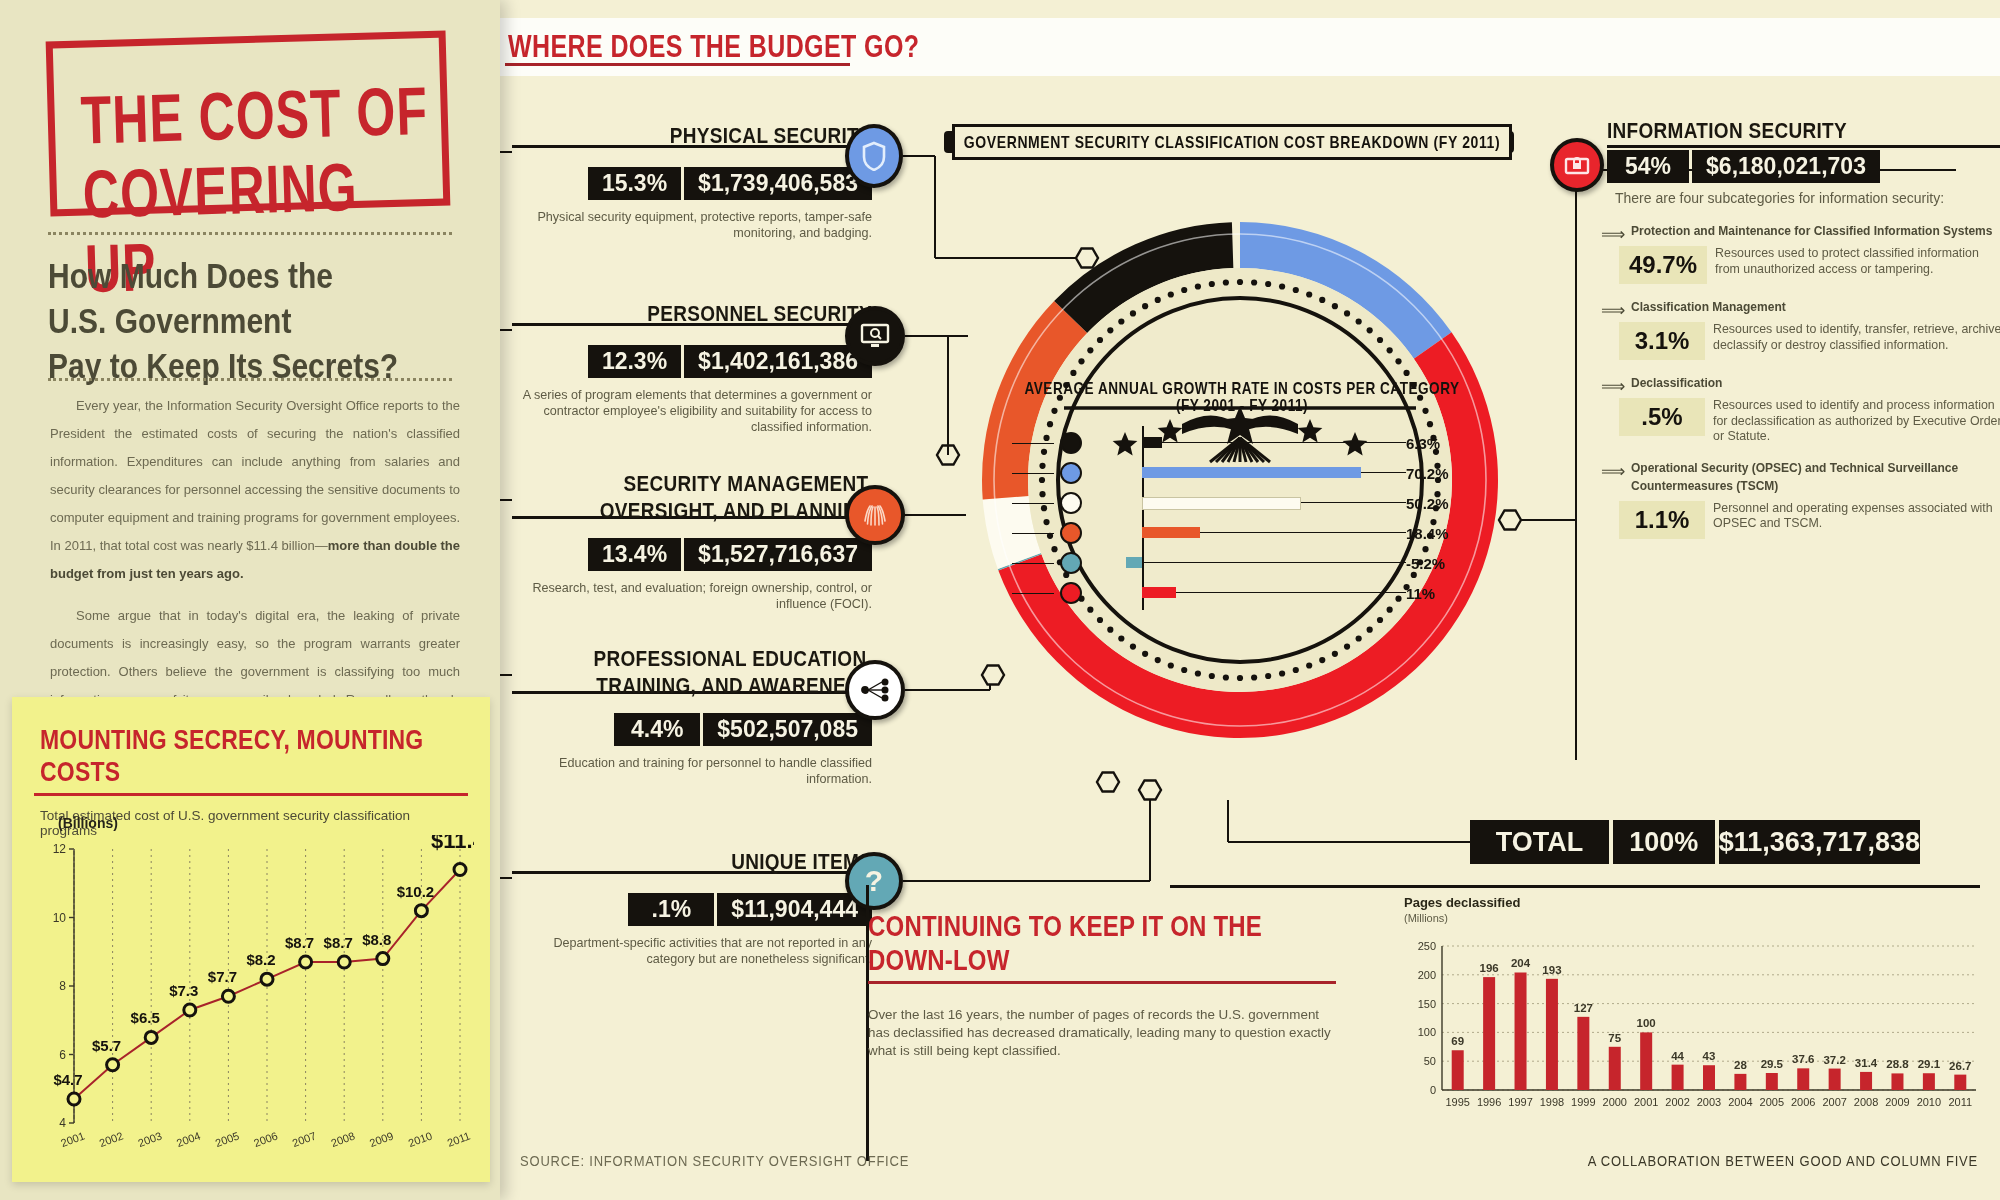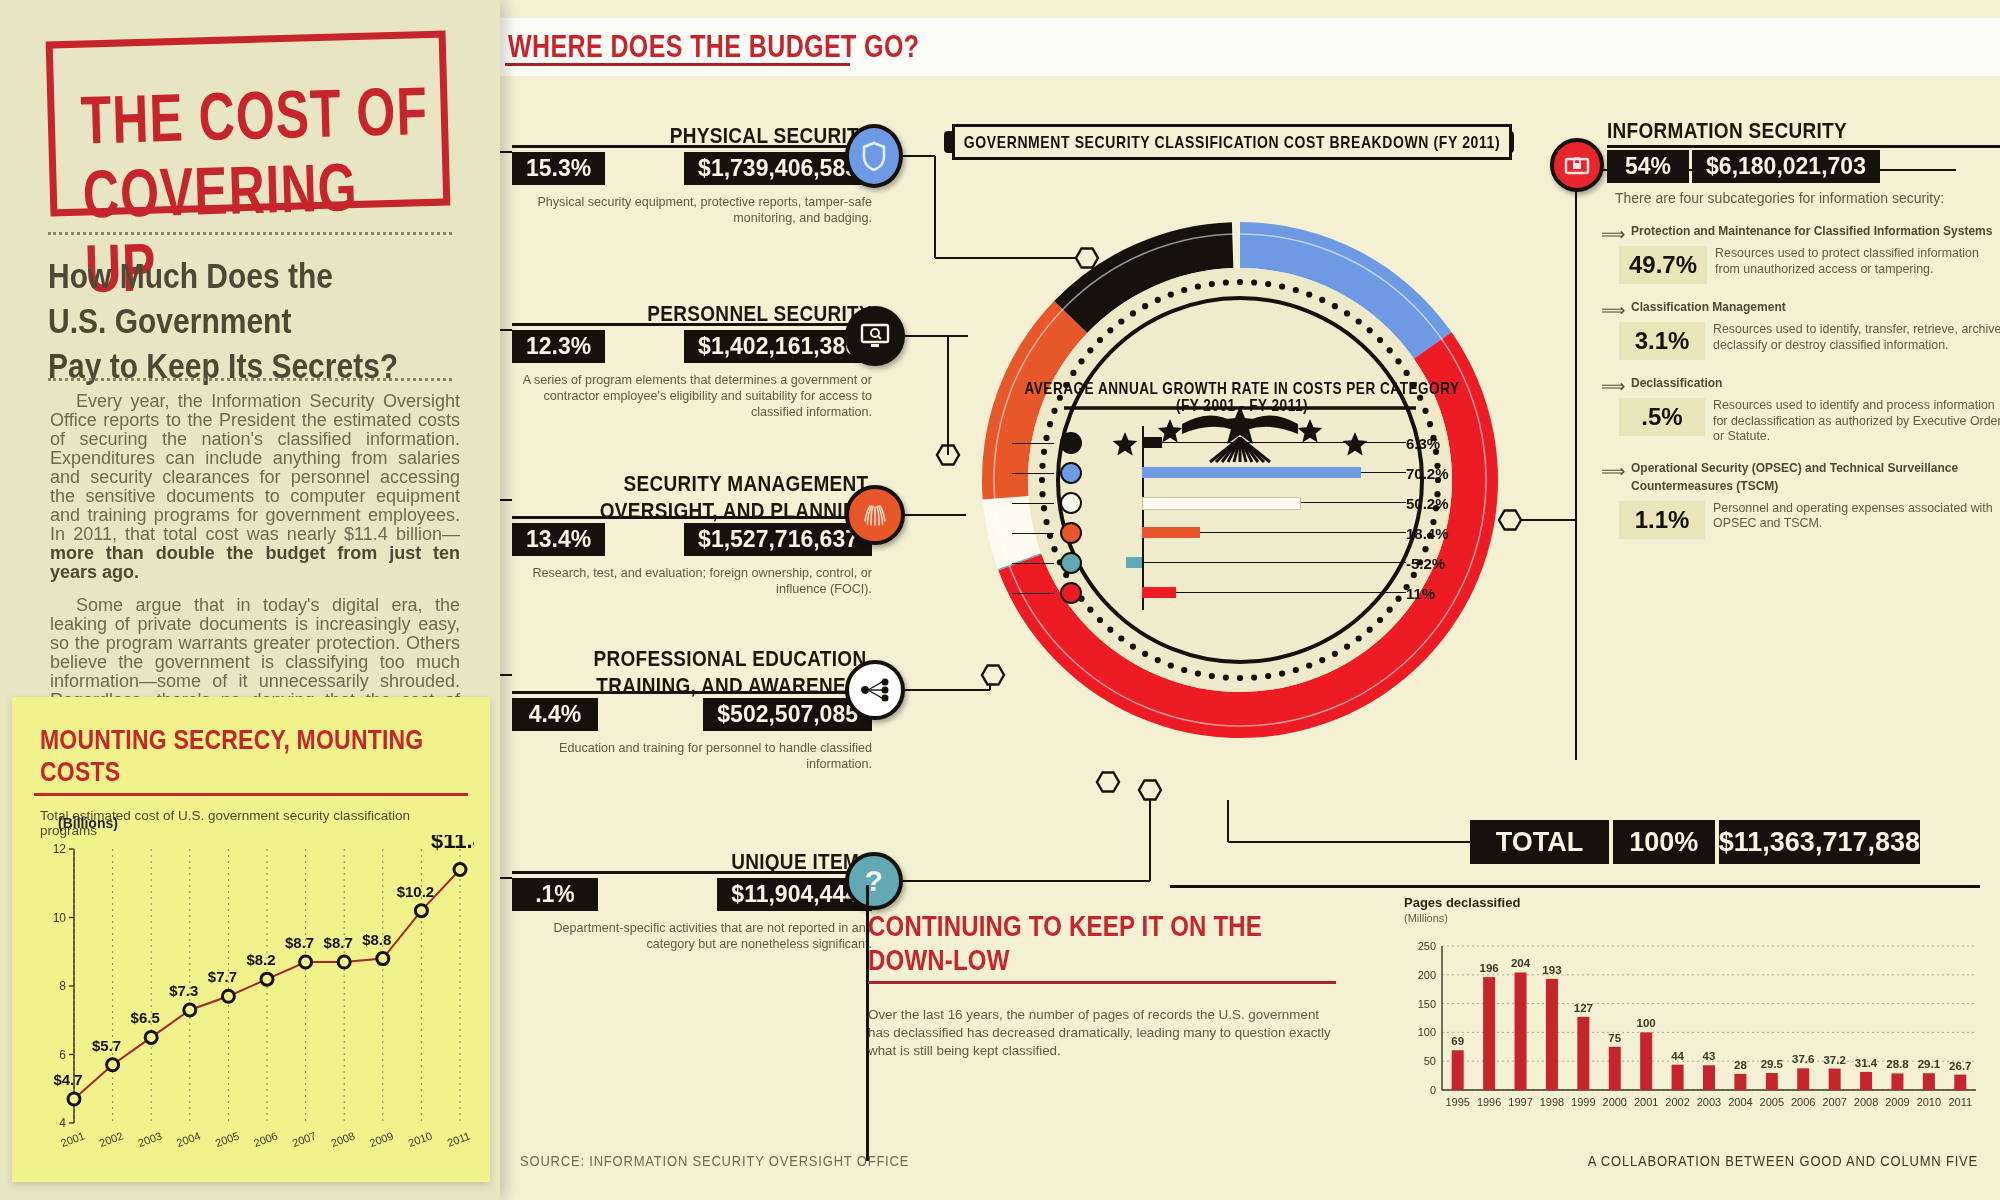--- a/index.html
+++ b/index.html
@@ -17,21 +17,21 @@
      border:7px solid #c6252c;transform:rotate(-1.6deg);box-sizing:border-box;}
   #stamp .stamp-t{font-family:"Liberation Sans", sans-serif;font-weight:bold;color:#c6252c;
      font-size:50px;line-height:55px;letter-spacing:1px;padding:27px 0 0 26px;
      transform:scaleY(1.35);transform-origin:left top;}
   .dotted-rule{border-top:3px dotted #8a8460;}
   #hl-dots{position:absolute;left:48px;top:232px;width:404px;}
   #sub-head{position:absolute;left:48px;top:254px;width:420px;color:#4c4a36;
      font-weight:bold;font-size:30px;line-height:38px;transform:scaleY(1.18);transform-origin:left top;}
   #sub-dots{position:absolute;left:48px;top:378px;width:404px;}
   #body-copy{position:absolute;left:50px;top:392px;width:410px;color:#6d6a52;
-     font-size:18px;line-height:19px;text-align:justify;}
+     font-size:13px;line-height:28px;text-align:justify;}
   #body-copy p{margin:0 0 14px 0;text-indent:26px;}
   #body-copy b{color:#4c4a36;}
 
   
   #linecard{position:absolute;left:12px;top:697px;width:478px;height:485px;background:#f2f28c;
      box-shadow:0 3px 8px rgba(0,0,0,.15);}
   #linecard h3{margin:0;padding:22px 0 6px 28px;color:#c6252c;font-size:23px;font-weight:bold;
      letter-spacing:.2px;transform:scaleY(1.2);transform-origin:left top;}
   #lc-rule{margin:14px 22px 0 22px;height:3px;background:#c6252c;}
   #lc-sub{padding:12px 22px 0 28px;color:#4c4a36;font-size:13.5px;}
@@ -48,21 +48,21 @@
   #plate{position:absolute;left:952px;top:124px;width:560px;height:36px;border:3px solid #15120d;
      background:#f4f0d4;box-sizing:border-box;}
   #plate span{display:block;text-align:center;font-size:14px;font-weight:bold;color:#15120d;
      letter-spacing:.6px;line-height:30px;transform:scaleY(1.2);}
   .plate-knob{position:absolute;top:131px;width:20px;height:22px;background:#15120d;border-radius:4px;}
 
   
   .cat{position:absolute;width:360px;text-align:right;}
   .cat .cname{font-size:19px;font-weight:bold;color:#1b1810;letter-spacing:.3px;line-height:23px;
      transform:scaleY(1.18);transform-origin:right top;}
-  .cat .cbarwrap{margin-top:4px;display:flex;justify-content:space-between;}
+  .cat .cbarwrap{margin-top:19px;display:flex;justify-content:flex-end;}
   .cat .cpct{background:#15120d;color:#f6f3e2;font-size:23px;font-weight:bold;padding:3px 14px;min-width:86px;
      text-align:center;box-sizing:border-box;}
   .cat .camt{background:#15120d;color:#f6f3e2;font-size:23px;font-weight:bold;padding:3px 14px;margin-left:3px;
      text-align:center;}
   .cat .cdesc{margin-top:9px;font-size:12.6px;line-height:16px;color:#5e5b45;}
   .cat .topline{height:3px;background:#15120d;margin-bottom:2px;}
 
   
   .badge{position:absolute;border-radius:50%;box-shadow:2px 3px 5px rgba(0,0,0,.32);
      display:flex;align-items:center;justify-content:center;border:4px solid #15120d;box-sizing:border-box;}

